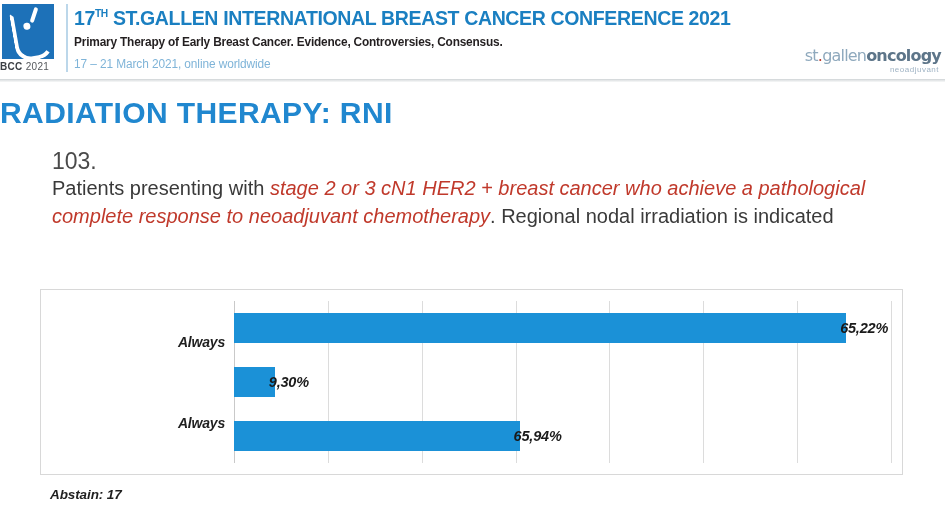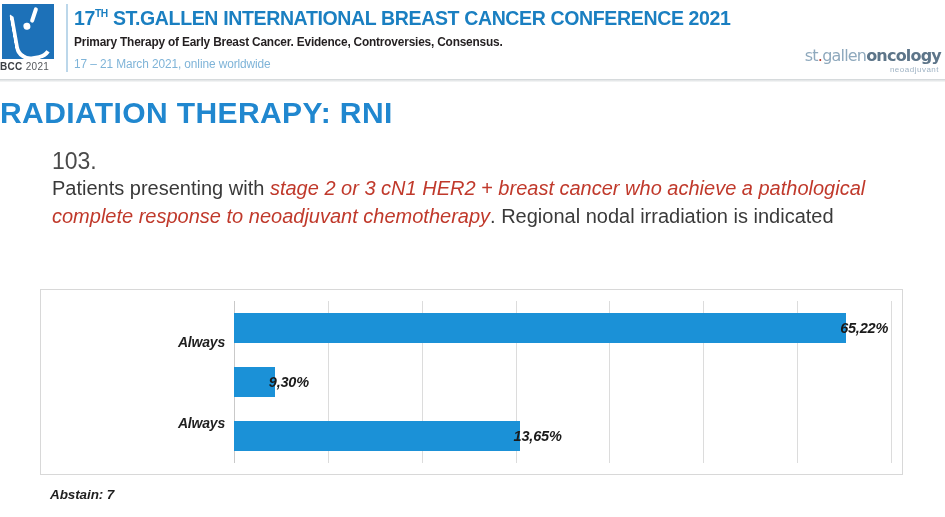--- a/index.html
+++ b/index.html
@@ -370,19 +370,19 @@
       <div class="bar-row">
         <div class="bar" style="width: 93.1714%; background: rgb(27, 145, 215);"></div>
         <span class="bar-value">65,22%</span>
       </div>
       <div class="bar-row">
         <div class="bar" style="width: 6.21429%; background: rgb(27, 145, 215);"></div>
         <span class="bar-value">9,30%</span>
       </div>
       <div class="bar-row">
         <div class="bar" style="width: 43.4714%; background: rgb(27, 145, 215);"></div>
-        <span class="bar-value">13,65%</span>
+        <span class="bar-value">65,94%</span>
       </div>
     </div>
   </div>
 </div>
 
-<div class="abstain">Abstain: 7</div>
+<div class="abstain">Abstain: 17</div>
 
 </body></html>

